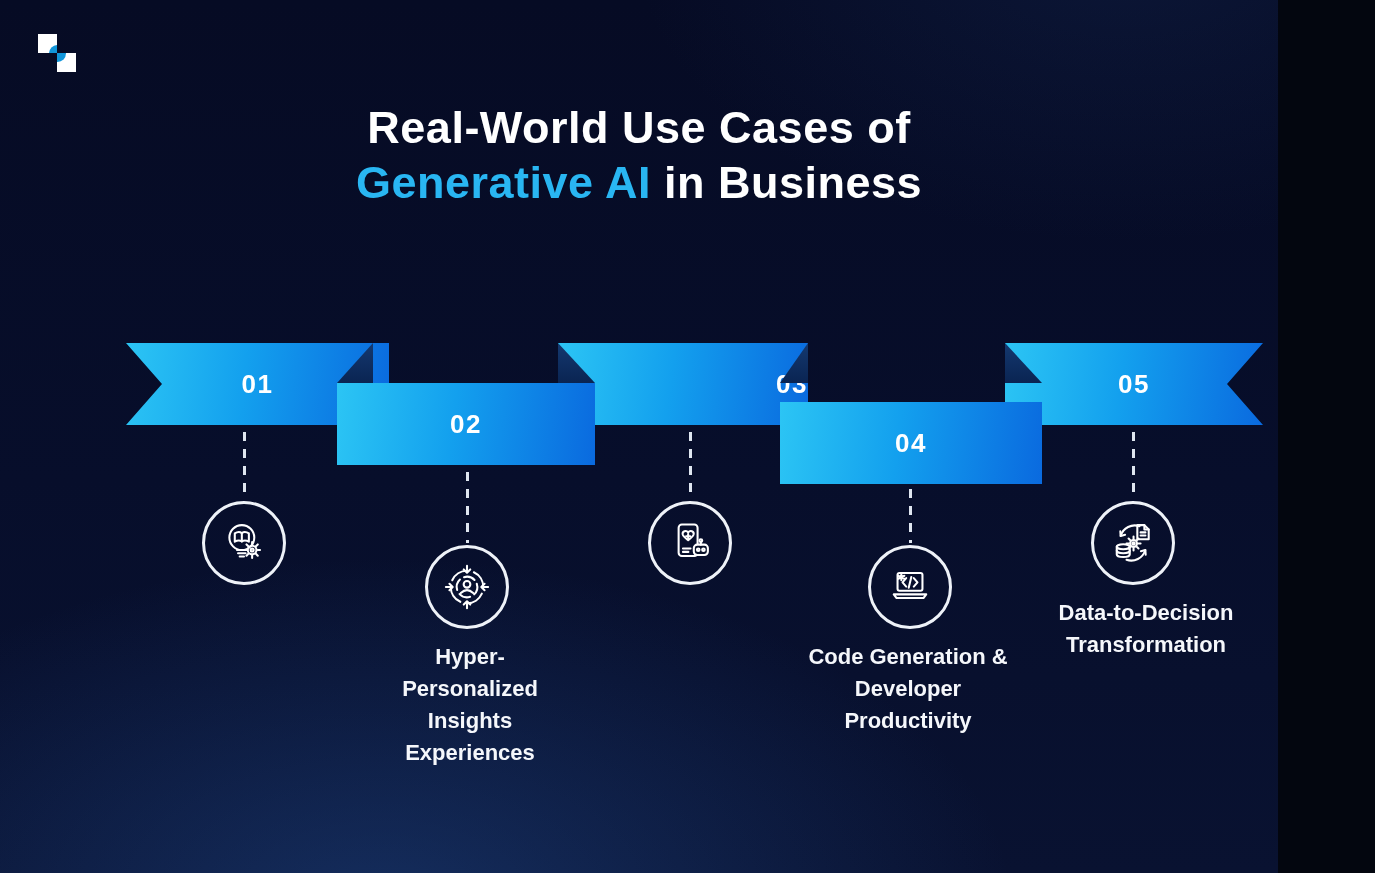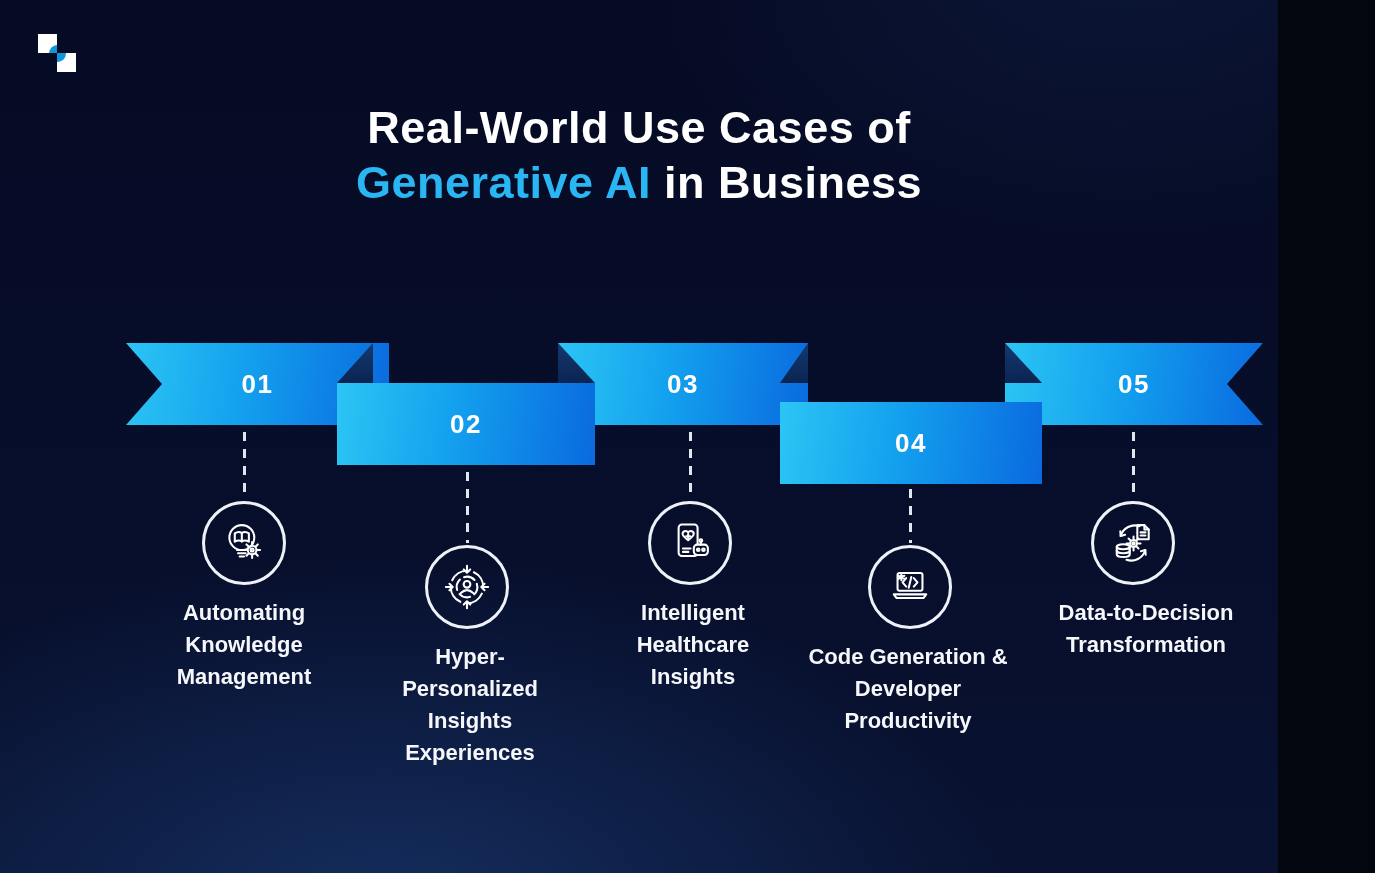--- a/index.html
+++ b/index.html
@@ -58,21 +58,21 @@
   <div class="title">
     <div>Real-World Use Cases of</div>
     <div><span class="hl">Generative AI</span><span> in Business</span></div>
   </div>
 
   <div class="band odd" style="left:126px;width:263px;clip-path:polygon(0 0,100% 0,100% 100%,0 100%,36px 50%);">
     <span class="num">01</span>
   </div>
   <div class="fold right" style="left:337px;width:36px;"></div>
 
-  <div class="band odd" style="left:558px;width:250px;">
+  <div class="band odd" style="left:558px;width:250px;justify-content:flex-end;">
     <span class="num">03</span>
   </div>
   <div class="fold left" style="left:558px;width:37px;"></div>
   <div class="fold right" style="left:780px;width:28px;"></div>
 
   <div class="band odd" style="left:1005px;width:258px;clip-path:polygon(0 0,100% 0,calc(100% - 36px) 50%,100% 100%,0 100%);">
     <span class="num">05</span>
   </div>
   <div class="fold left" style="left:1005px;width:37px;"></div>
 
@@ -146,19 +146,17 @@
       <path d="M9 31.1 a6 2.3 0 0 0 12 0"></path>
       <path d="M28 7.5 h6.5 l4 4 v9 h-10.5 z"></path>
       <path d="M34.5 7.5 v4 h4"></path>
       <path d="M31 14.2 h4.5 M31 17 h4.5"></path>
       <circle cx="24.5" cy="24.5" r="3.2"></circle>
       <circle cx="24.5" cy="24.5" r="1.1"></circle>
       <path d="M29 24.5 h2 M20 24.5 h-2 M24.5 20 v-2 M24.5 29 v2 M27.7 21.3 l1.4 -1.4 M21.3 27.7 l-1.4 1.4 M27.7 27.7 l1.4 1.4 M21.3 21.3 l-1.4 -1.4"></path>
     </svg>
   </div>
 
-  <div class="label" style="left:157px;top:597px;width:174px;">Automating Knowledge Management</div>
   <div class="label" style="left:375px;top:641px;width:190px;">Hyper-Personalized Insights Experiences</div>
-  <div class="label" style="left:606px;top:597px;width:174px;">Intelligent Healthcare Insights</div>
   <div class="label" style="left:798px;top:641px;width:220px;">Code Generation &amp; Developer Productivity</div>
   <div class="label" style="left:1023px;top:597px;width:246px;">Data-to-Decision Transformation</div>
 
 </div>
 
 </body></html>

